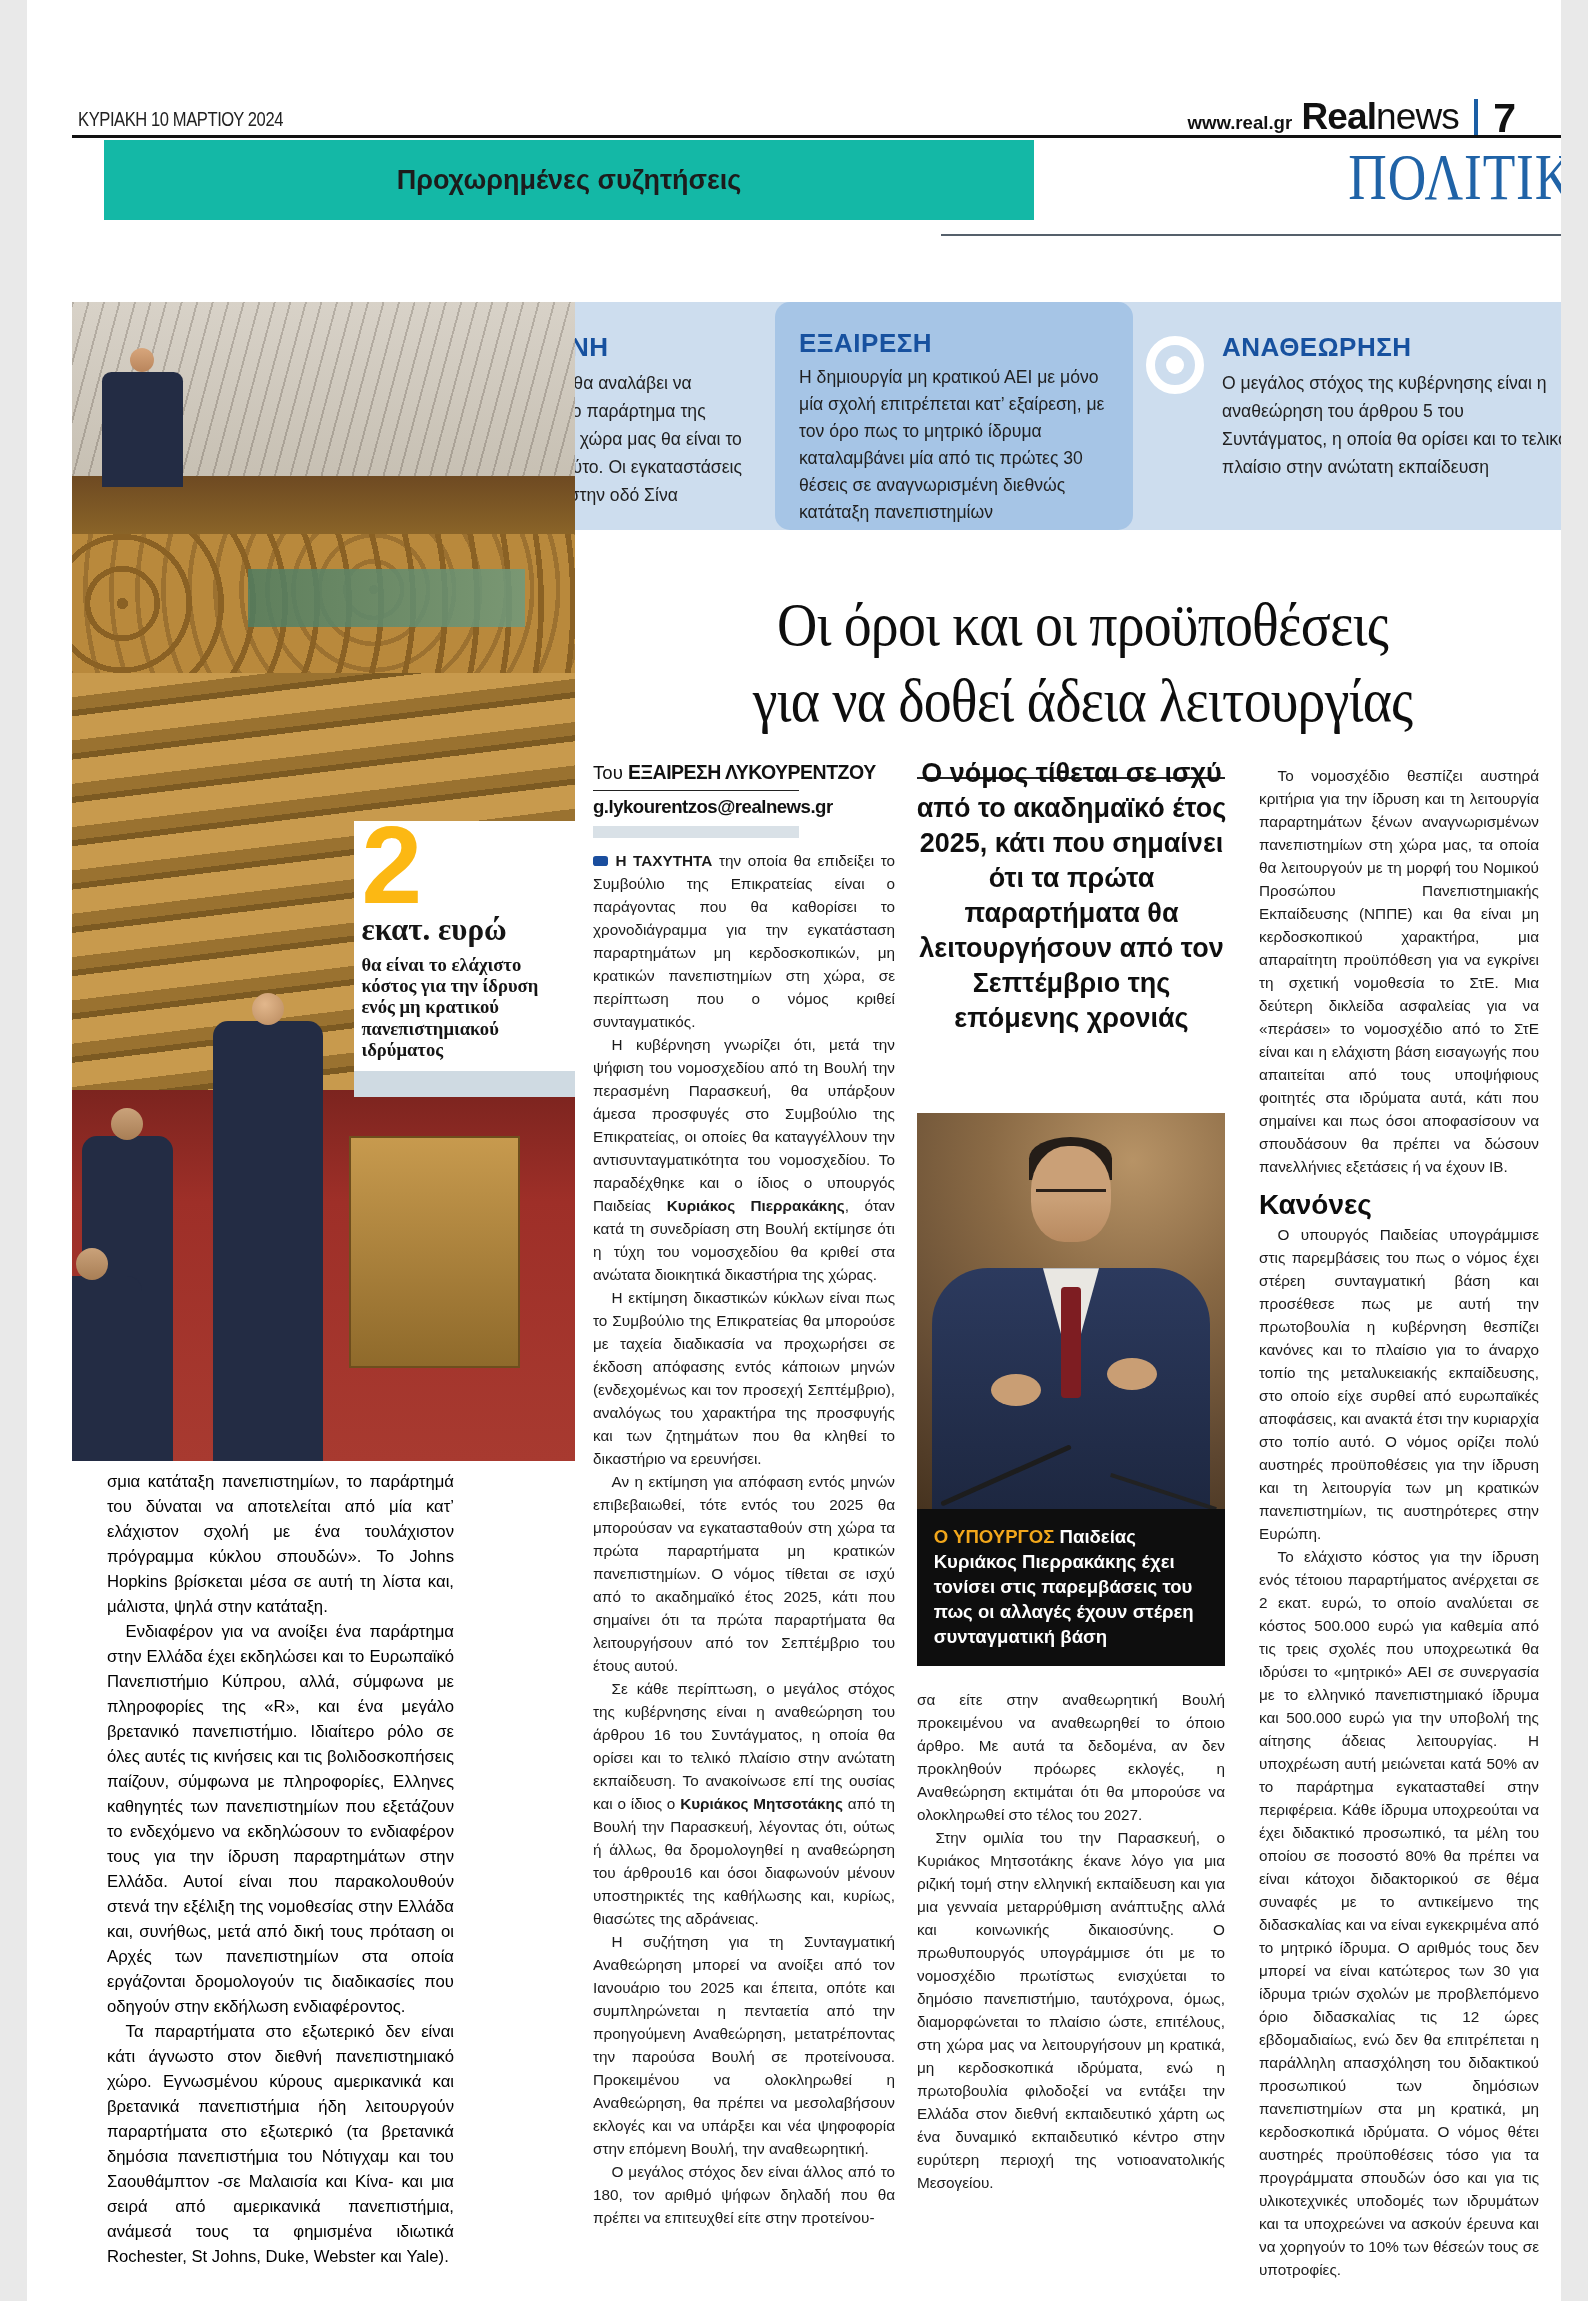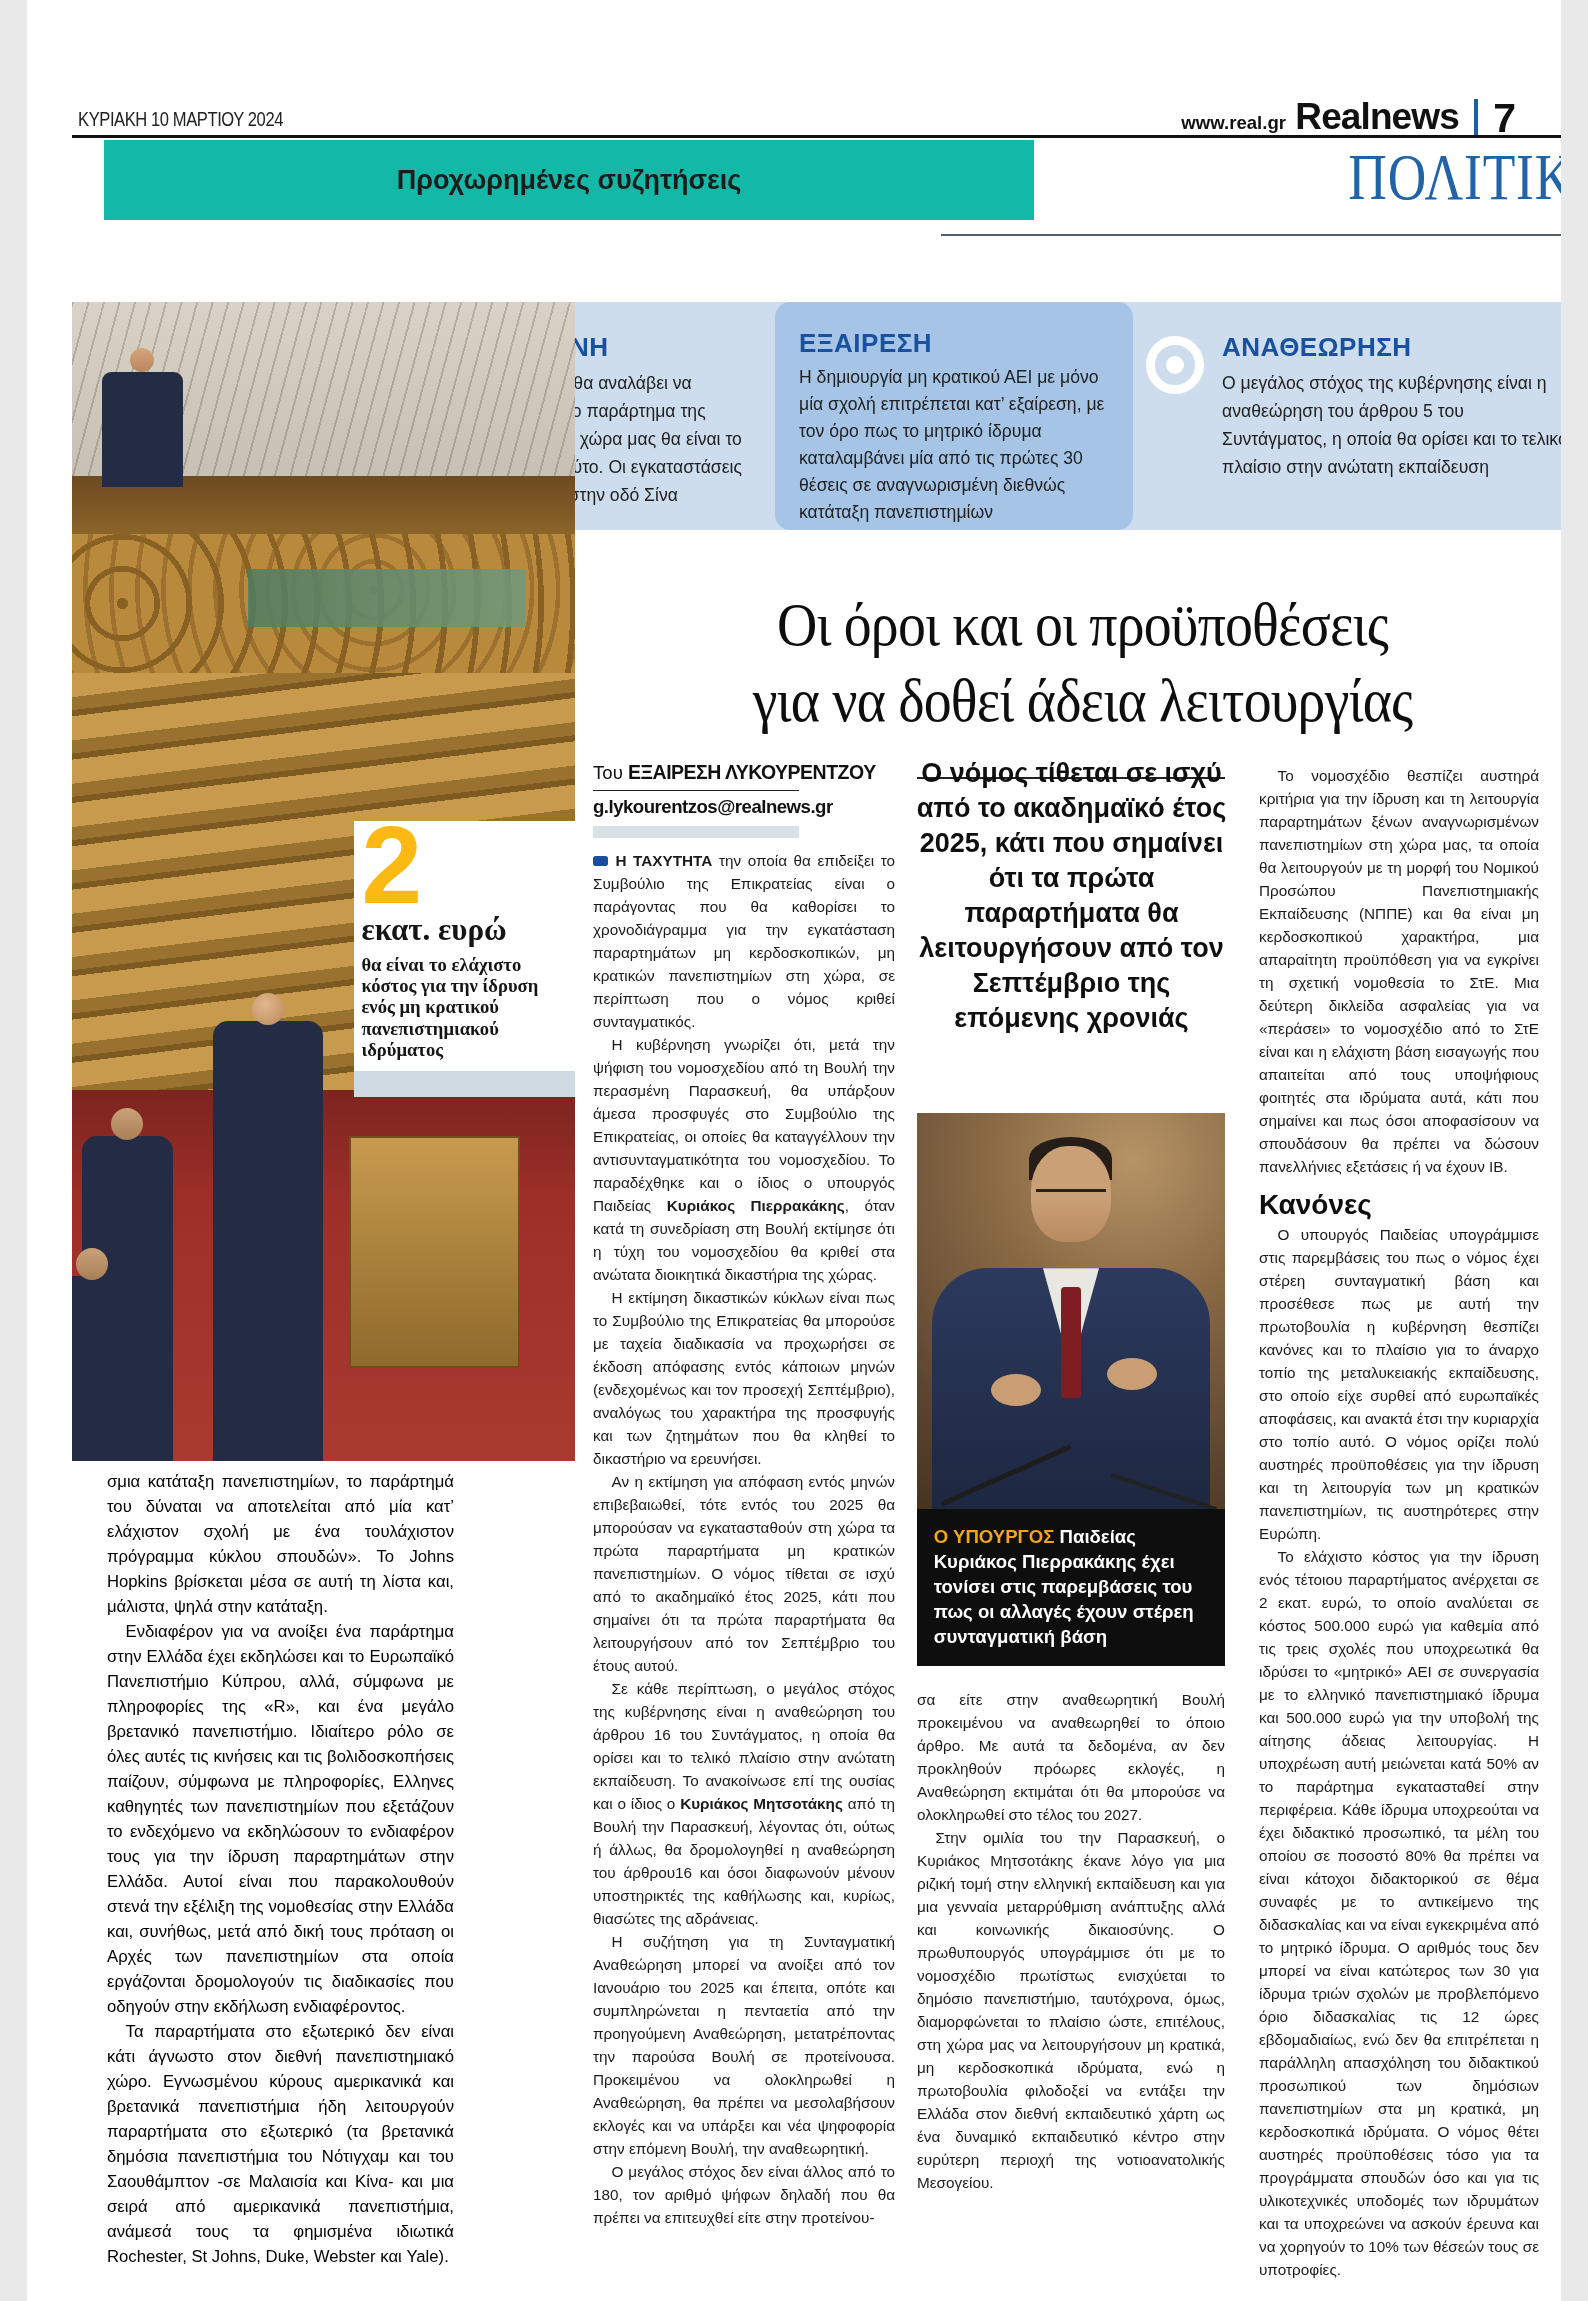--- a/index.html
+++ b/index.html
@@ -7,21 +7,21 @@
   body { font-family:"Liberation Sans", sans-serif; }
   #page { position:relative; width:1534px; height:2301px; background:#fff; overflow:hidden; margin:0 auto; }
 
   
   .date { position:absolute; left:51px; top:108px; font-size:19.5px; font-weight:500; color:#222;
           letter-spacing:-0.5px; transform:scaleX(.85); transform-origin:left; }
   .masthead { position:absolute; right:45px; top:96px; display:flex; align-items:flex-end; gap:9.3px;justify-content:center; }
   .site-url { font-size:18.6px; font-weight:bold; color:#111; padding-bottom:3.7px; }
   .brand { font-size:37px; color:#111; letter-spacing:-0.9px; }
   .brand b { font-weight:800; }
-  .brand span { font-weight:700; }
+  .brand span { font-weight:400; }
   .logo-bar { width:4.6px; height:39px; background:#1b5fa5; margin:0 5.6px; }
   .pageno { font-size:41px; font-weight:bold; color:#111; line-height:.95; }
   .top-rule { position:absolute; left:45px; top:135px; width:1500px; height:2.8px; background:#111; }
   .kicker-band { position:absolute; left:77px; top:140px; width:930px; height:80px; background:#14b8a6;
                  display:flex; align-items:center; justify-content:center;text-align:right; }
   .kicker-band .txt { font-size:27px; font-weight:bold; color:#1c1c1c; }
   .section-title { position:absolute; left:1302px; top:145px; width:242px; text-align:right;
                    font-family:"Liberation Serif", serif; font-size:58px; color:#2063a7; line-height:1;
                    transform:scaleY(1.12) scaleX(.92); transform-origin:right top; letter-spacing:0.9px; }
   .section-rule { position:absolute; left:914px; top:234px; width:675px; height:1.9px; background:#55606b; }

